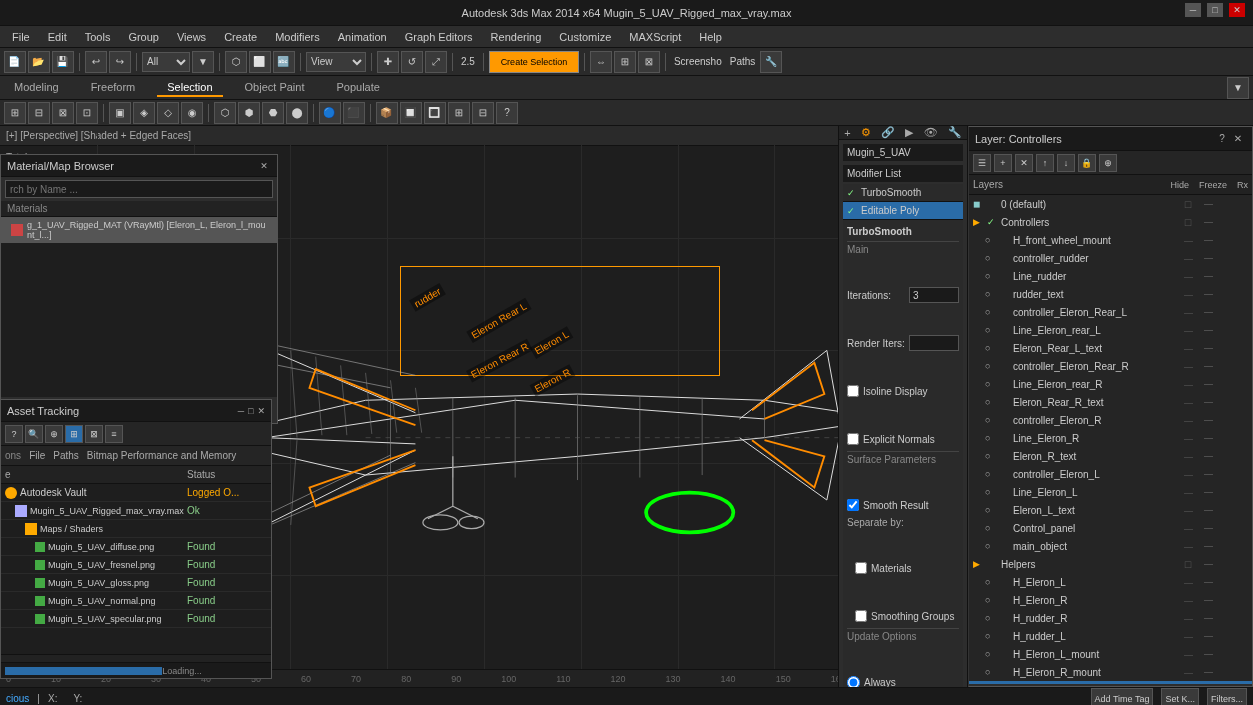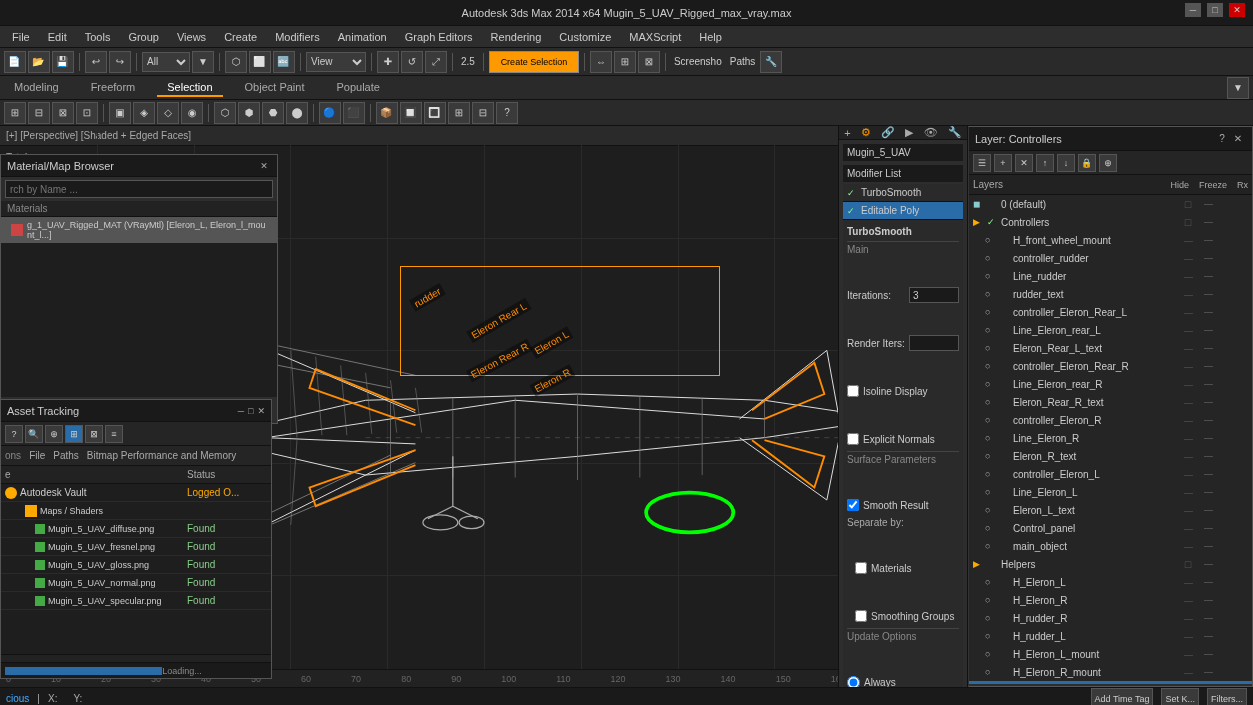--- a/index.html
+++ b/index.html
@@ -744,20 +744,28 @@
     <div class="asset-item">
           <div class="asset-item-name">
             <span style="width: 0px; display: inline-block;"></span>
             <span class="asset-icon" style="background: rgb(255, 170, 0); border-radius: 50%;"></span>
             <span style="font-size: 10px; overflow: hidden; white-space: nowrap; text-overflow: ellipsis;">Autodesk Vault</span>
           </div>
           <div class="asset-status logged">Logged O...</div>
         </div>
         <div class="asset-item">
           <div class="asset-item-name">
+            <span style="width: 10px; display: inline-block;"></span>
+            <span class="asset-icon" style="background: rgb(170, 170, 255);"></span>
+            <span style="font-size: 9px; overflow: hidden; white-space: nowrap; text-overflow: ellipsis;">Mugin_5_UAV_Rigged_max_vray.max</span>
+          </div>
+          <div class="asset-status">Ok</div>
+        </div>
+        <div class="asset-item">
+          <div class="asset-item-name">
             <span style="width: 20px; display: inline-block;"></span>
             <span class="asset-icon" style="background: rgb(255, 170, 0);"></span>
             <span style="font-size: 9px; overflow: hidden; white-space: nowrap; text-overflow: ellipsis;">Maps / Shaders</span>
           </div>
           <div class="asset-status"></div>
         </div>
         <div class="asset-item">
           <div class="asset-item-name">
             <span style="width: 30px; display: inline-block;"></span>
             <span class="asset-icon" style="background: rgb(68, 170, 68); width: 10px; height: 10px;"></span>

